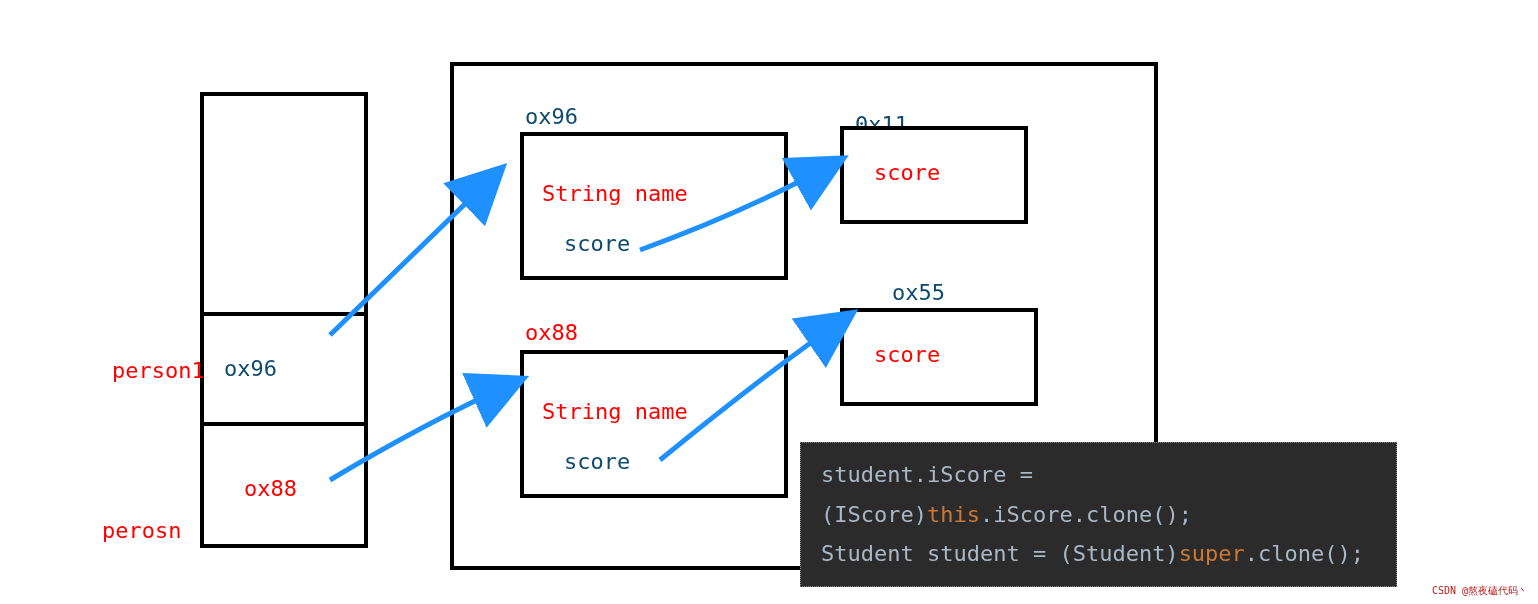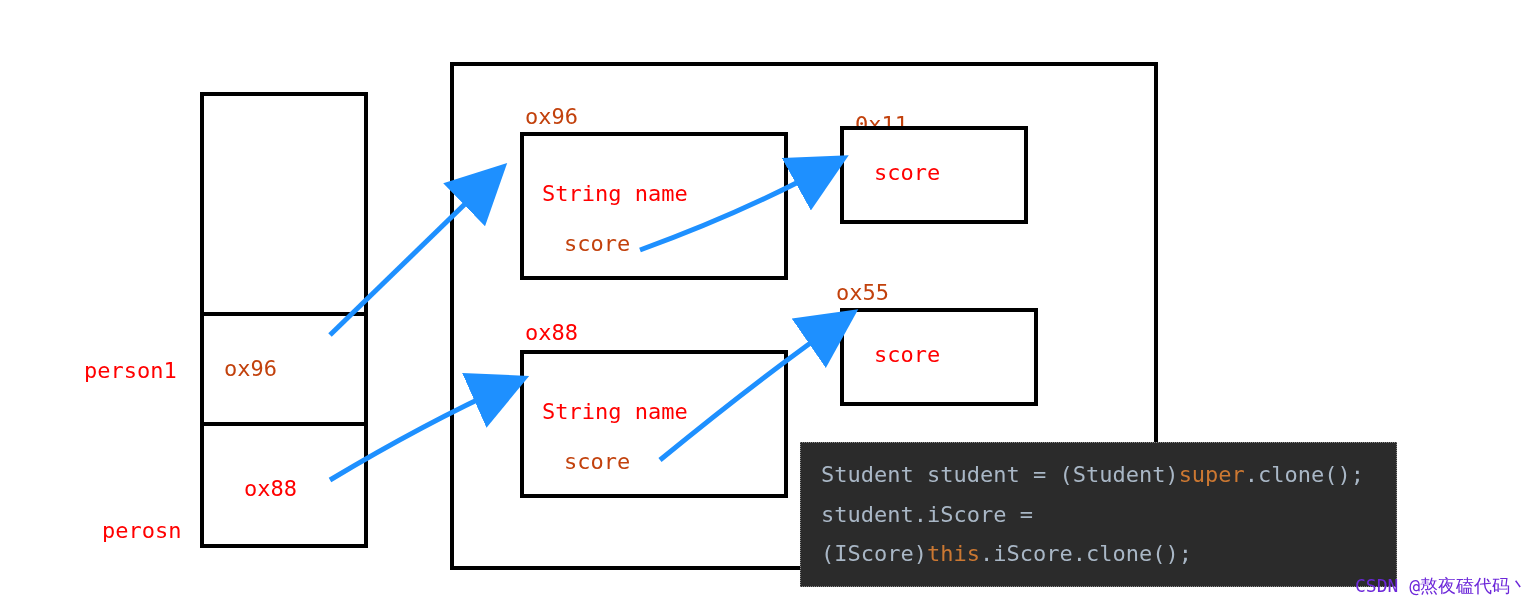--- a/index.html
+++ b/index.html
@@ -1,35 +1,35 @@
 <!DOCTYPE html>
 <html><head>
 <meta charset="utf-8">
 <style>
   html,body{margin:0;padding:0;width:1538px;height:604px;background:#fff;font-family:Consolas,"Microsoft YaHei",monospace;font-size:22px}
   .abs{position:absolute}
   .box{border:4px solid #000;background:#fff}
   .red{color:#ff0000}
-  .blk{color:#c2410c}
+  .blk{color:#0c4a6e}
   .code{background:#2b2b2b;color:#a9b7c6;font-family:Consolas,monospace;font-size:22px;padding:12px 20px;border:1px dotted #888;line-height:1.8}
   .kw1{color:#cc7832}
-  .watermark{color:#6d28d9;font-size:18px}
+  .watermark{color:#b91c1c;font-size:10px}
   svg.arrow{position:absolute;overflow:visible;pointer-events:none}
 </style>
 </head>
 <body>
 
 <div class="abs box" style="left:200px;top:92px;width:160px;height:220px"></div>
 <div class="abs box" style="left:200px;top:312px;width:160px;height:110px">
   <span class="abs blk" style="left:20px;top:40px">ox96</span>
 </div>
 <div class="abs box" style="left:200px;top:422px;width:160px;height:118px">
   <span class="abs red" style="left:40px;top:50px">ox88</span>
 </div>
-<span class="abs red" style="left:84px;top:358px">person1</span>
+<span class="abs red" style="left:112px;top:358px">person1</span>
 <span class="abs red" style="left:102px;top:518px">perosn</span>
 
 <div class="abs box" style="left:450px;top:62px;width:700px;height:500px"></div>
 
 <span class="abs blk" style="left:525px;top:104px">ox96</span>
 <div class="abs box" style="left:520px;top:132px;width:260px;height:140px">
   <span class="abs red" style="left:18px;top:45px">String name</span>
   <span class="abs blk" style="left:40px;top:95px">score</span>
 </div>
 
@@ -37,21 +37,21 @@
 <div class="abs box" style="left:520px;top:350px;width:260px;height:140px">
   <span class="abs red" style="left:18px;top:45px">String name</span>
   <span class="abs blk" style="left:40px;top:95px">score</span>
 </div>
 
 <span class="abs blk" style="left:855px;top:112px">0x11</span>
 <div class="abs box" style="left:840px;top:126px;width:180px;height:90px">
   <span class="abs red" style="left:30px;top:30px">score</span>
 </div>
 
-<span class="abs blk" style="left:836px;top:280px">ox55</span>
+<span class="abs blk" style="left:892px;top:280px">ox55</span>
 <div class="abs box" style="left:840px;top:308px;width:190px;height:90px">
   <span class="abs red" style="left:30px;top:30px">score</span>
 </div>
 
 <svg class="arrow" style="left:0;top:0;width:1538px;height:604px">
   <defs>
     <marker id="ah" markerWidth="14" markerHeight="14" refX="10" refY="6" orient="auto">
       <path d="M0,0 L12,6 L0,12 z" fill="#1e90ff"></path>
     </marker>
   </defs>
@@ -59,17 +59,17 @@
   <path d="M330,335 L500,170" stroke="#1e90ff" stroke-width="5" fill="none" marker-end="url(#ah)"></path>
 
   <path d="M330,480 Q430,420 520,380" stroke="#1e90ff" stroke-width="5" fill="none" marker-end="url(#ah)"></path>
 
   <path d="M640,250 Q750,210 840,160" stroke="#1e90ff" stroke-width="5" fill="none" marker-end="url(#ah)"></path>
 
   <path d="M660,460 Q770,370 850,315" stroke="#1e90ff" stroke-width="5" fill="none" marker-end="url(#ah)"></path>
 </svg>
 
 <div class="abs code" style="left:800px;top:442px;width:555px">
+  <div><span>student.iScore = (IScore)</span><span class="kw1">this</span><span>.iScore.clone();</span></div>
   <div><span>Student student = (Student)</span><span class="kw1">super</span><span>.clone();</span></div>
-  <div><span>student.iScore = (IScore)</span><span class="kw1">this</span><span>.iScore.clone();</span></div>
 </div>
 
 <span class="abs watermark" style="right:10px;bottom:6px">CSDN @熬夜磕代码丶</span>
 
 </body></html>

